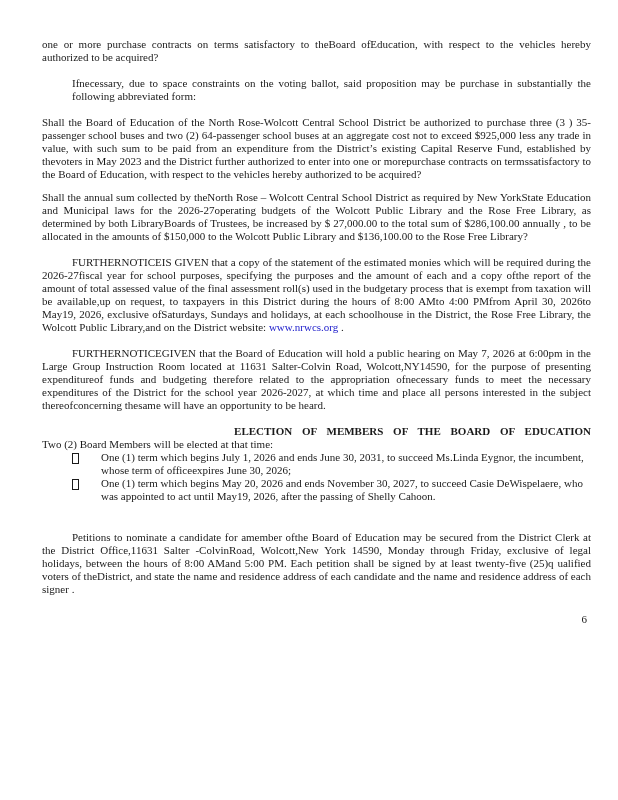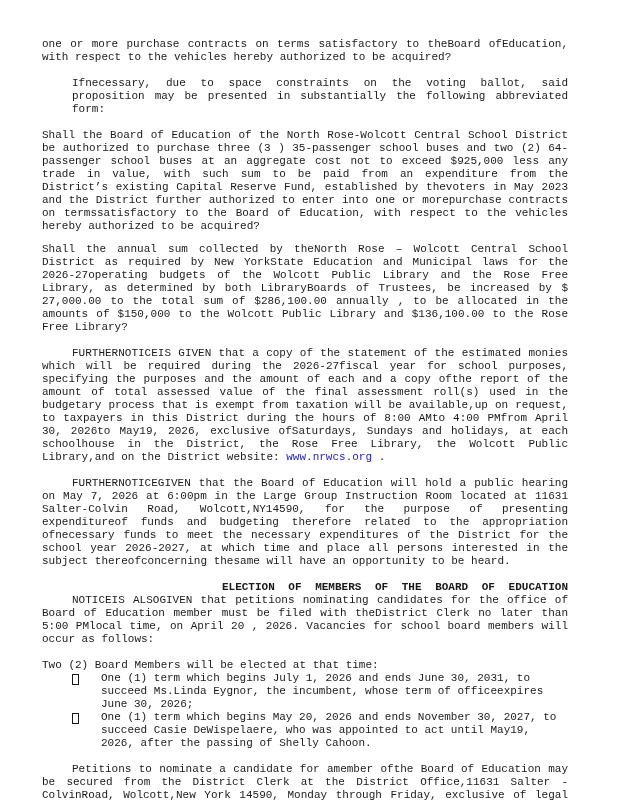--- a/index.html
+++ b/index.html
@@ -6,22 +6,22 @@
     margin: 0;
     padding: 0;
     background: #ffffff;
   }
   .page {
     position: relative;
     width: 618px;
     height: 800px;
     box-sizing: border-box;
     background: #ffffff;
-    padding: 38px 50px 0 42px;
-    font-family: Liberation Mono, monospace;
+    padding: 38px 27px 0 42px;
+    font-family: Liberation Serif, serif;
     font-size: 11px;
     line-height: 13px;
     color: #1a1a1a;
     overflow: hidden;
   }
   .para {
     margin: 0 0 13px 0;
     text-align: justify;
   }
   .indent-block {
@@ -47,21 +47,21 @@
     margin: 0;
     text-align: right;
     word-spacing: 7px;
   }
   .weblink {
     color: #2222cc;
     text-decoration: none;
     cursor: pointer;
   }
   .bullet-list {
-    margin: 0 0 13px 0;
+    margin: 0 0 28px 0;
   }
   .bullet-row {
     display: flex;
     align-items: flex-start;
     margin-left: 30px;
   }
   .bullet-marker {
     flex: none;
     width: 5px;
     height: 9px;
@@ -79,34 +79,33 @@
     padding-right: 4px;
   }
 </style>
 </head>
 <body>
 
 <div class="page">
 
   <p class="para">one or more purchase contracts on terms satisfactory to theBoard ofEducation, with respect to the vehicles hereby authorized to be acquired?</p>
 
-  <p class="para indent-block">Ifnecessary, due to space constraints on the voting ballot, said proposition may be presented in substantially the following abbreviated form:</p>
+  <p class="para indent-block">Ifnecessary, due to space constraints on the voting ballot, said proposition may be purchase in substantially the following abbreviated form:</p>
 
   <p class="para tight-bottom">Shall the Board of Education of the North Rose-Wolcott Central School District be authorized to purchase three (3 ) 35-passenger school buses and two (2) 64-passenger school buses at an aggregate cost not to exceed $925,000 less any trade in value, with such sum to be paid from an expenditure from the District’s existing Capital Reserve Fund, established by thevoters in May 2023 and the District further authorized to enter into one or morepurchase contracts on termssatisfactory to the Board of Education, with respect to the vehicles hereby authorized to be acquired?</p>
 
 
   <p class="para">Shall the annual sum collected by theNorth Rose – Wolcott Central School District as required by New YorkState Education and Municipal laws for the 2026-27operating budgets of the Wolcott Public Library and the Rose Free Library, as determined by both LibraryBoards of Trustees, be increased by $ 27,000.00 to the total sum of $286,100.00 annually , to be allocated in the amounts of $150,000 to the Wolcott Public Library and $136,100.00 to the Rose Free Library?</p>
 
   <p class="para first-indent"><span>FURTHERNOTICEIS GIVEN that a copy of the statement of the estimated monies which will be required during the 2026-27fiscal year for school purposes, specifying the purposes and the amount of each and a copy ofthe report of the amount of total assessed value of the final assessment roll(s) used in the budgetary process that is exempt from taxation will be available,up on request, to taxpayers in this District during the hours of 8:00 AMto 4:00 PMfrom April 30, 2026to May19, 2026, exclusive ofSaturdays, Sundays and holidays, at each schoolhouse in the District, the Rose Free Library, the Wolcott Public Library,and on the District website: </span><a class="weblink">www.nrwcs.org</a><span> .</span></p>
 
   <p class="para first-indent">FURTHERNOTICEGIVEN that the Board of Education will hold a public hearing on May 7, 2026 at 6:00pm in the Large Group Instruction Room located at 11631 Salter-Colvin Road, Wolcott,NY14590, for the purpose of presenting expenditureof funds and budgeting therefore related to the appropriation ofnecessary funds to meet the necessary expenditures of the District for the school year 2026-2027, at which time and place all persons interested in the subject thereofconcerning thesame will have an opportunity to be heard.</p>
 
   <p class="heading-centered">ELECTION OF MEMBERS OF THE BOARD OF EDUCATION</p>
 
-  <p class="para first-indent">NOTICEIS ALSOGIVEN that petitions nominating candidates for the office of Board of Education member must be filed with theDistrict Clerk no later than 5:00 PMlocal time, on April 20 , 2026. Vacancies for school board members will occur as follows:</p>
 
   <p class="para no-gap">Two (2) Board Members will be elected at that time:</p>
 
   <div class="bullet-list">
     <div class="bullet-row">
       <span class="bullet-marker"></span>
       <div class="bullet-text">One (1) term which begins July 1, 2026 and ends June 30, 2031, to succeed Ms.Linda Eygnor, the incumbent, whose term of officeexpires June 30, 2026;</div>
     </div>
     <div class="bullet-row">
       <span class="bullet-marker"></span>

